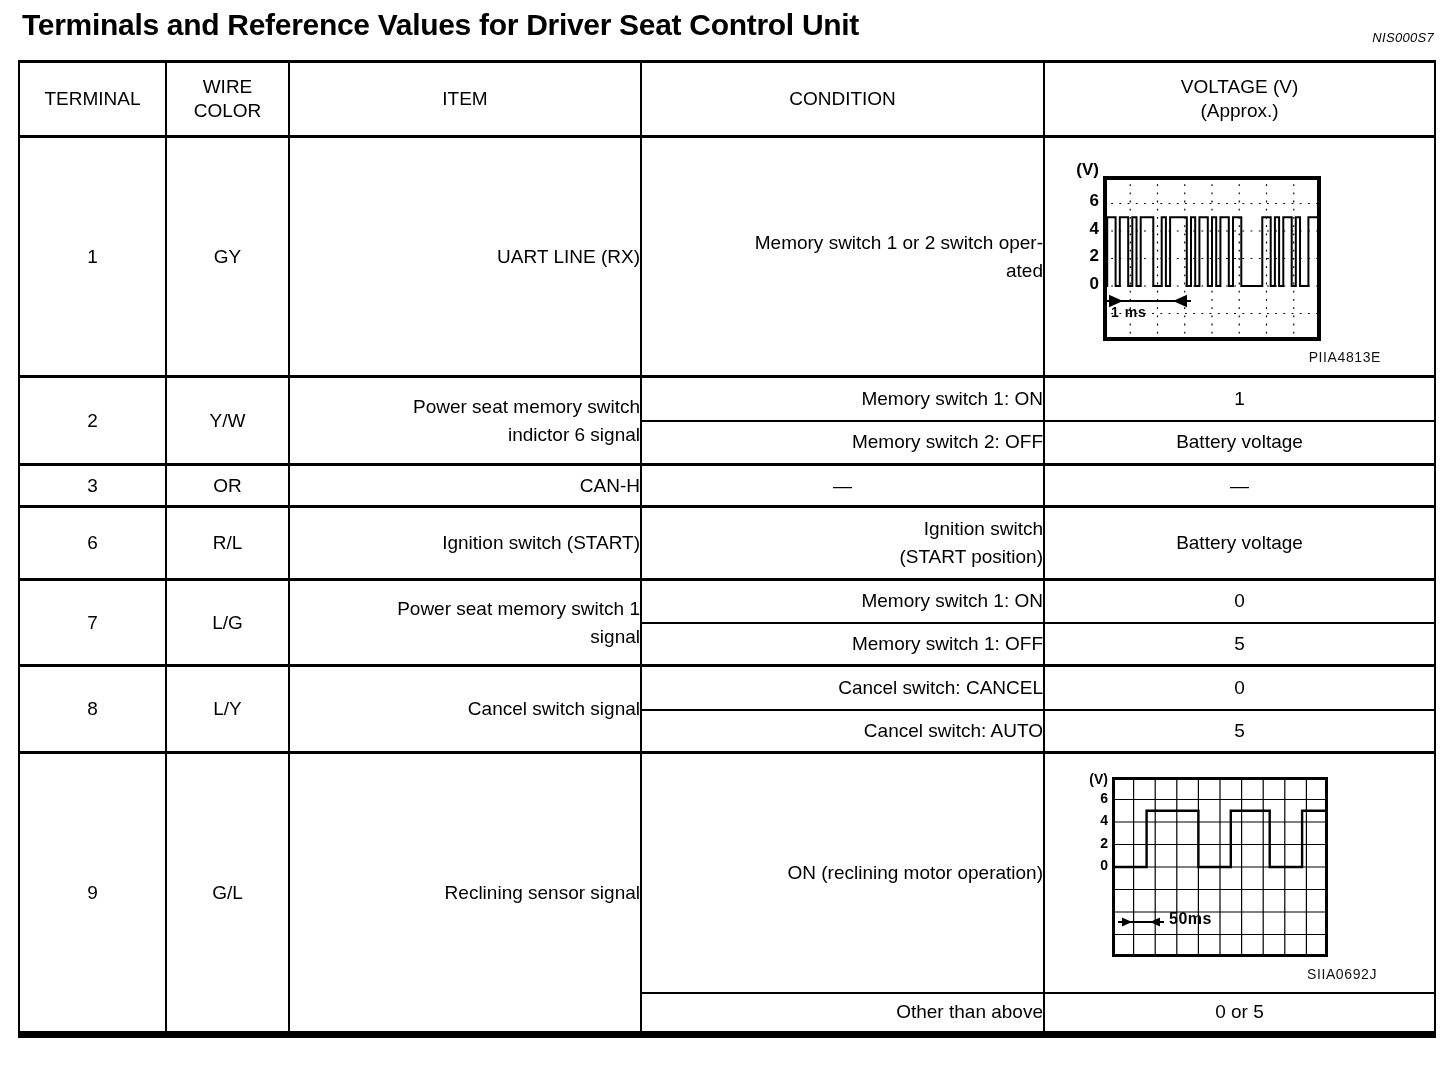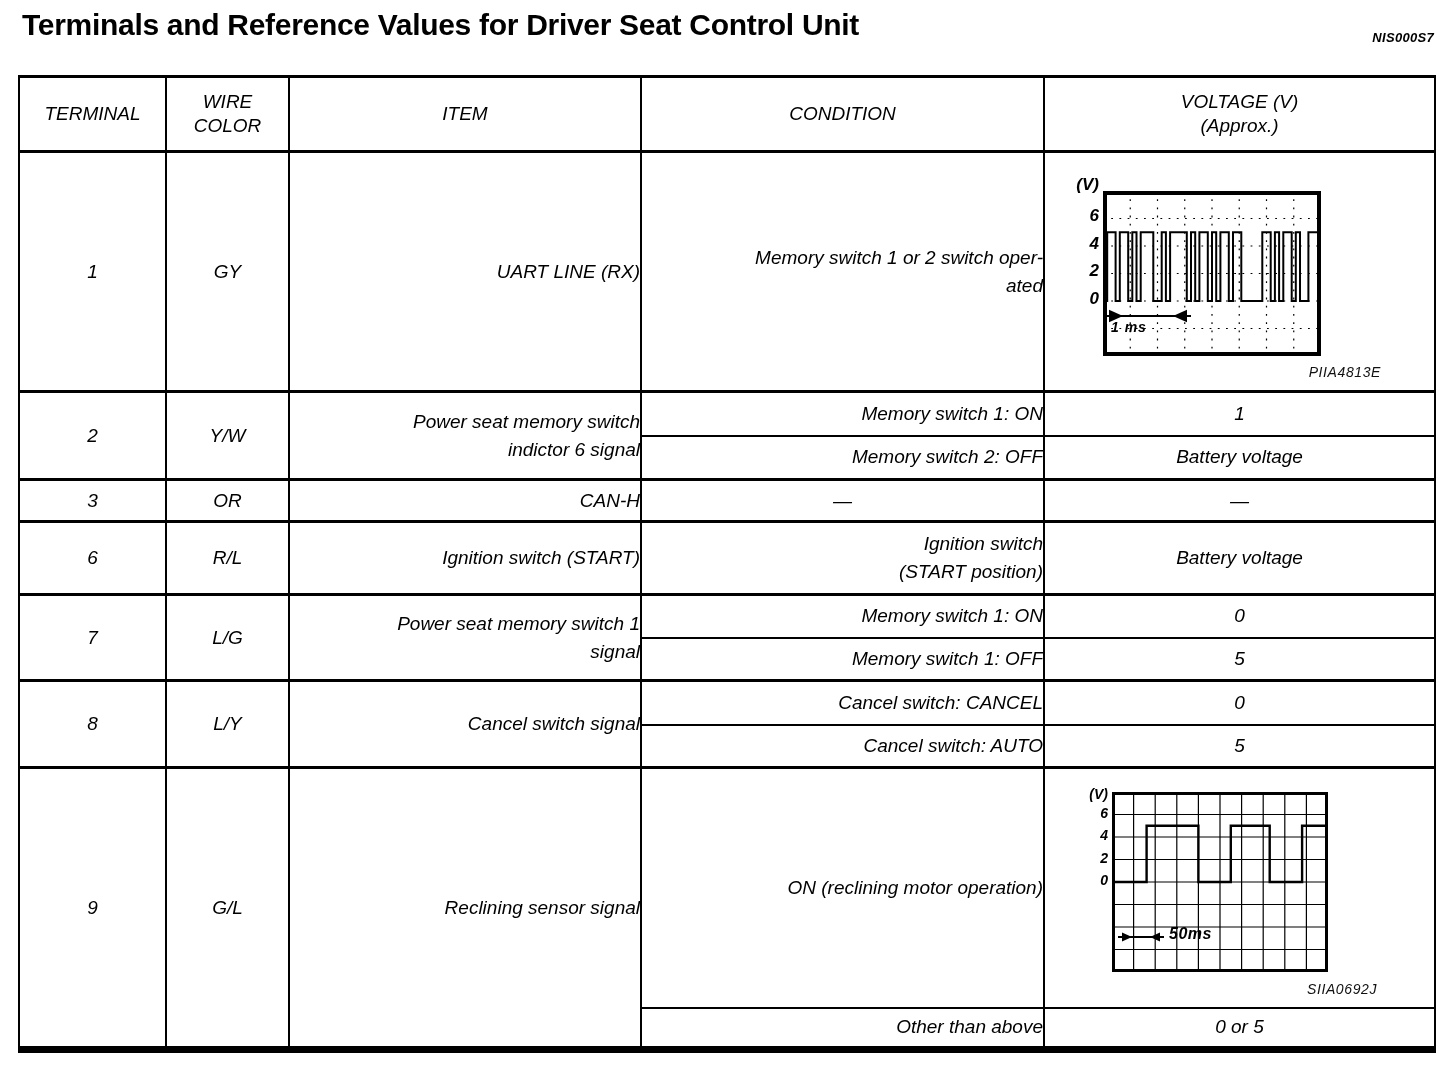--- a/index.html
+++ b/index.html
@@ -1,22 +1,22 @@
 <!DOCTYPE html>
 <html><head>
 <meta charset="utf-8">
 <style>
   html,body{margin:0;padding:0;background:#fff;}
   body{width:1456px;height:1074px;position:relative;font-family:"Liberation Sans",sans-serif;color:#000;overflow:hidden;}
 
   .page-title{position:absolute;left:22px;top:8px;font-size:30px;font-weight:bold;letter-spacing:-0.3px;}
-  .doc-code{position:absolute;right:22px;top:30px;font-size:13px;font-weight:bold;font-style:italic;letter-spacing:0.3px;}
+  .doc-code{position:absolute;right:22px;top:30px;font-size:13px;font-weight:normal;font-style:italic;letter-spacing:0.3px;}
 
-  table.tv{position:absolute;left:18px;top:75px;border-collapse:collapse;table-layout:fixed;
-    border-top:3px solid #000;border-left:2px solid #000;border-right:2px solid #000;border-bottom:7px solid #000;font-style:italic;}
+  table.tv{position:absolute;left:18px;top:60px;border-collapse:collapse;table-layout:fixed;
+    border-top:3px solid #000;border-left:2px solid #000;border-right:2px solid #000;border-bottom:7px solid #000;}
   .tv td,.tv th{border:2px solid #000;font-size:19px;font-weight:normal;vertical-align:middle;padding:0;}
   .tv thead th{border-top:3px solid #000;border-bottom:3px solid #000;text-align:center;line-height:1.25;}
   .tv tr.g td{border-top-width:3px;}
   .pre{white-space:pre-line;}
   .c{text-align:center;}
   .l{text-align:right;padding-left:14px;line-height:1.45;}
   .item{text-align:right;padding-left:16px;line-height:1.45;}
   .vcell{text-align:center;}
 
   .scope-cell{position:relative;}

